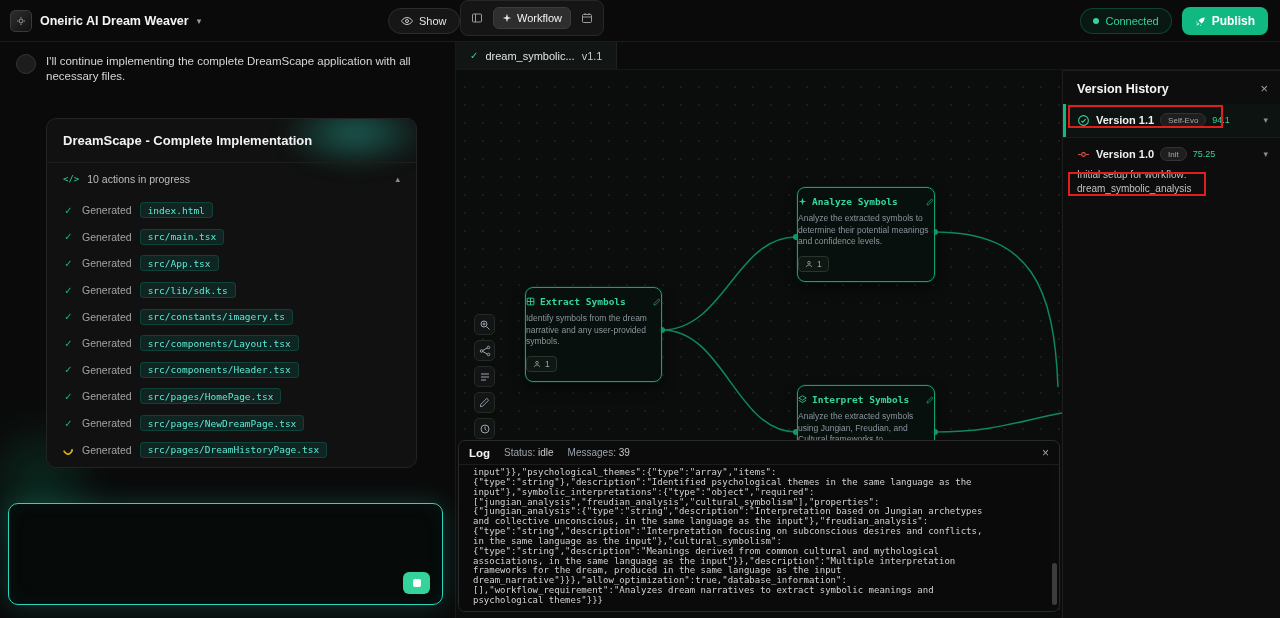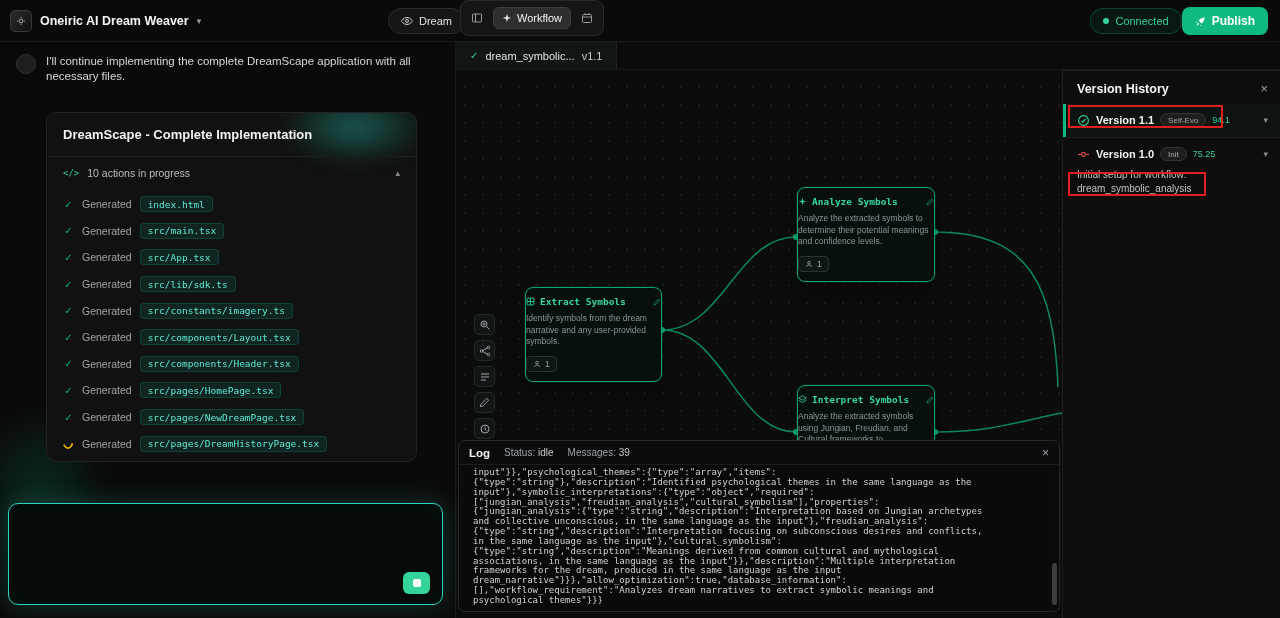--- a/index.html
+++ b/index.html
@@ -9,32 +9,32 @@
   
   .topbar{position:absolute;top:0;left:0;right:0;height:42px;background:#0a0a0a;border-bottom:1px solid #1b1b1b;z-index:8}
   .brand{position:absolute;left:10px;top:0;height:42px;display:flex;align-items:center;gap:8px}
   .logo{width:22px;height:22px;border-radius:5px;background:linear-gradient(135deg,#2e2e2e,#101010);border:1px solid #3a3a3a;display:flex;align-items:center;justify-content:center;color:#9a9a9a;font-size:8px}
   .brand-title{color:#f4f4f4;font-size:12.5px;font-weight:bold}
   .caret{color:#9a9a9a;font-size:9px}
   .show-btn{position:absolute;left:388px;top:8px;height:26px;padding:0 12px;border-radius:13px;background:#161616;border:1px solid #2c2c2c;color:#e3e3e3;font-size:11px;display:flex;align-items:center;gap:6px;cursor:pointer}
   .seg{position:absolute;left:460px;top:0;height:36px;display:flex;align-items:center;background:#151515;border:1px solid #272727;border-radius:8px;padding:2px;gap:2px}
   .seg-btn{height:22px;border-radius:6px;display:flex;align-items:center;justify-content:center;color:#8b8b8b;font-size:11px;padding:0 8px;gap:5px;cursor:pointer}
   .seg-btn.active{background:#2e2e2e;color:#f2f2f2;border:1px solid #3c3c3c}
-  .right-group{position:absolute;right:12px;top:0;height:42px;display:flex;align-items:center;}
+  .right-group{position:absolute;right:12px;top:0;height:42px;display:flex;align-items:center;gap:10px}
   .connected{height:26px;display:flex;align-items:center;gap:6px;padding:0 12px;border-radius:13px;background:rgba(16,185,129,.08);border:1px solid rgba(16,185,129,.28);color:#34d399;font-size:11px}
   .dot{width:6px;height:6px;border-radius:50%;background:#34d399}
   .publish{height:28px;padding:0 13px;border-radius:8px;background:#10b981;color:#ffffff;font-size:12px;font-weight:bold;display:flex;align-items:center;gap:6px;cursor:pointer}
 
   
   .left-panel{position:absolute;left:0;top:42px;width:456px;bottom:0;background:#0a0a0a;border-right:1px solid #181818;z-index:4}
   .left-glow{position:absolute;left:-50px;bottom:20px;width:180px;height:220px;background:radial-gradient(closest-side,rgba(16,185,129,.22),transparent 70%);filter:blur(18px);pointer-events:none}
   .msg{position:absolute;left:16px;top:12px;display:flex;gap:10px;width:424px}
   .avatar{width:20px;height:20px;border-radius:50%;background:#1d1d1d;border:1px solid #343434;flex:none}
   .msg-text{color:#d6d6d6;font-size:11.5px;line-height:15px;width:382px}
-  .card{position:absolute;left:46px;top:70px;width:371px;height:350px;background:#101110;border:1px solid #232323;border-radius:10px;overflow:hidden}
+  .card{position:absolute;left:46px;top:76px;width:371px;height:350px;background:#101110;border:1px solid #232323;border-radius:10px;overflow:hidden}
   .card-glow{position:absolute;right:-14px;top:-22px;width:150px;height:72px;background:radial-gradient(closest-side,rgba(45,212,191,.40),transparent);filter:blur(10px);pointer-events:none}
   .card-title{height:44px;display:flex;align-items:center;padding:0 16px;color:#f2f2f2;font-size:13px;font-weight:bold;border-bottom:1px solid #1e1e1e;position:relative}
   .progress-row{height:32px;display:flex;align-items:center;gap:8px;padding:0 16px;color:#bdbdbd;font-size:10.5px}
   .code-ic{color:#34d399;font-family:"DejaVu Sans Mono",monospace;font-size:9px}
   .chev-up{margin-left:auto;color:#8a8a8a;font-size:9px;cursor:pointer}
   .file-list{padding:2px 16px 8px}
   .file-row{height:26.6px;display:flex;align-items:center;gap:8px;font-size:10.5px;color:#a3a3a3}
   .check{color:#10b981;font-size:10px;width:11px;text-align:center}
   .spinner{width:10px;height:10px;border-radius:50%;border:2px solid #d9a50a;border-top-color:transparent;border-left-color:transparent;flex:none;margin-right:1px;transform:rotate(35deg)}
   .pill{font-family:"DejaVu Sans Mono",monospace;font-size:9.5px;color:#5eead4;background:rgba(20,184,166,.12);border:1px solid rgba(20,184,166,.2);padding:1.5px 7px;border-radius:4px;white-space:nowrap}
@@ -113,21 +113,21 @@
       <span class="caret">▾</span>
     </div>
 
     <div class="show-btn">
       <span>
           <svg width="12" height="12" viewBox="0 0 24 24" fill="none" stroke="#cfcfcf" stroke-width="2">
             <path d="M1 12s4-7 11-7 11 7 11 7-4 7-11 7S1 12 1 12z"></path>
             <circle cx="12" cy="12" r="3"></circle>
           </svg>
         </span>
-      <span>Dream</span>
+      <span>Show</span>
     </div>
 
     <div class="seg">
       <div class="seg-btn">
         <span>
             <svg width="12" height="12" viewBox="0 0 24 24" fill="none" stroke="#9a9a9a" stroke-width="2">
               <rect x="3" y="4" width="18" height="16" rx="2"></rect>
               <line x1="9" y1="4" x2="9" y2="20"></line>
             </svg>
           </span>

